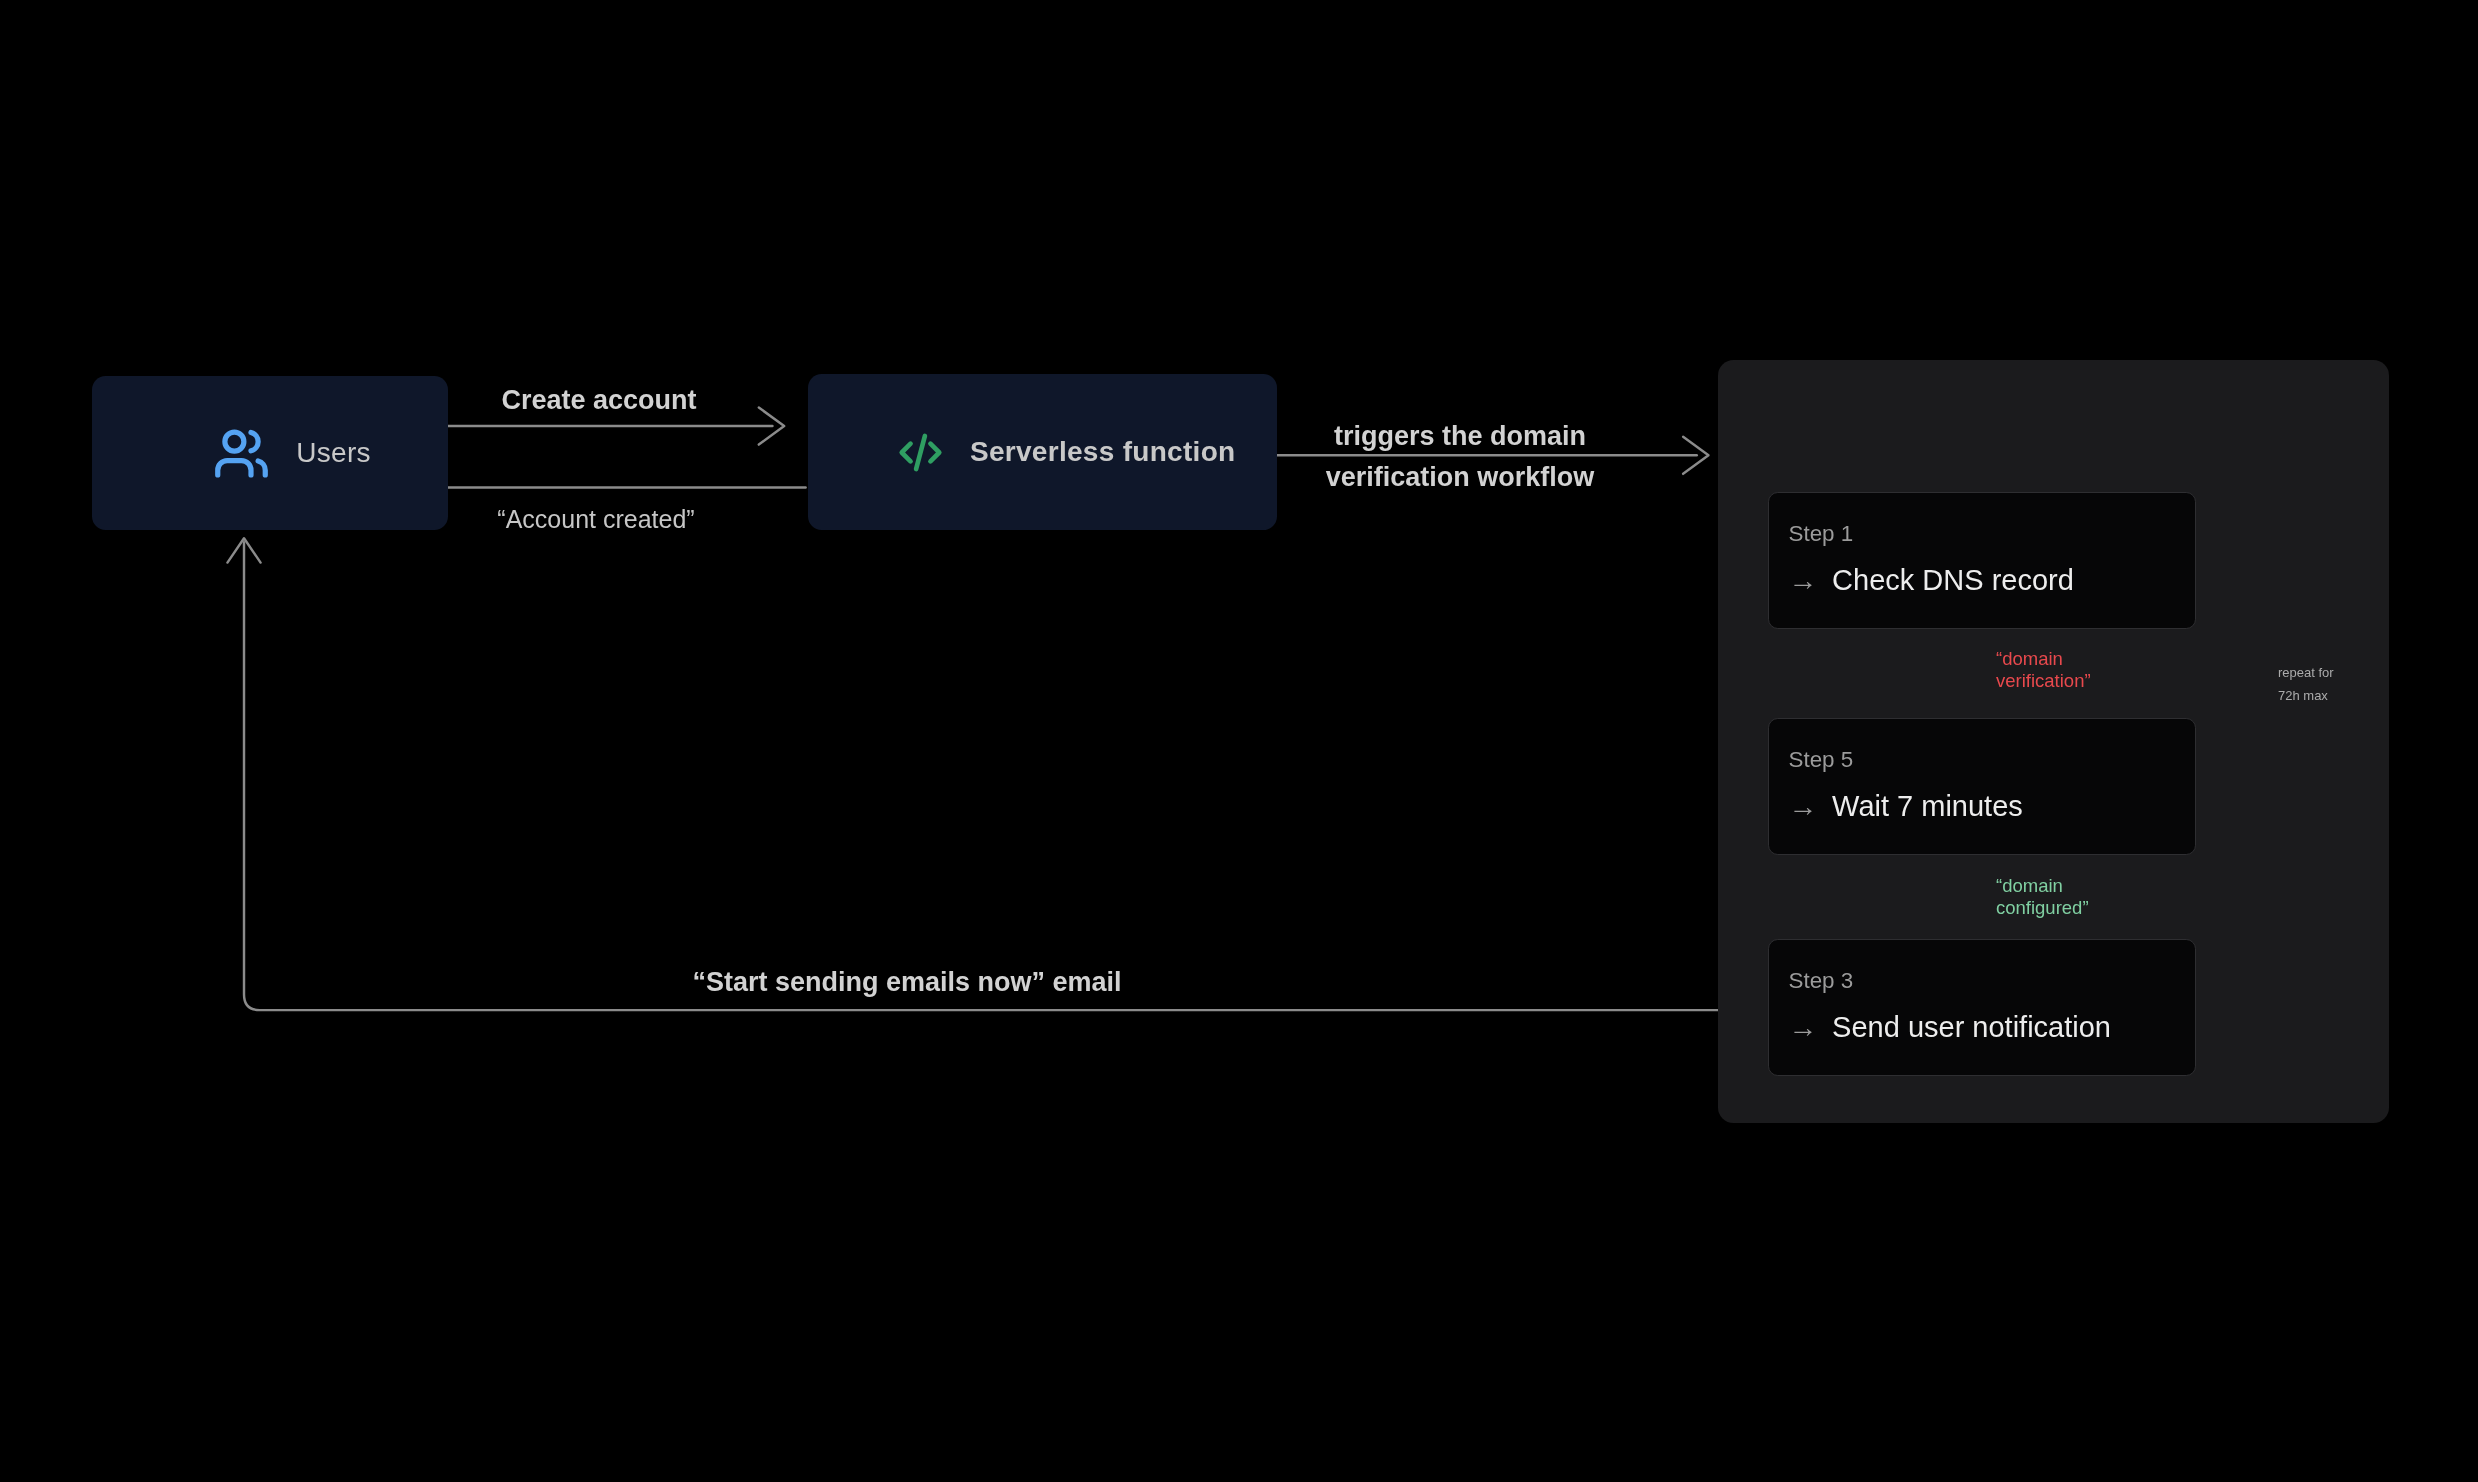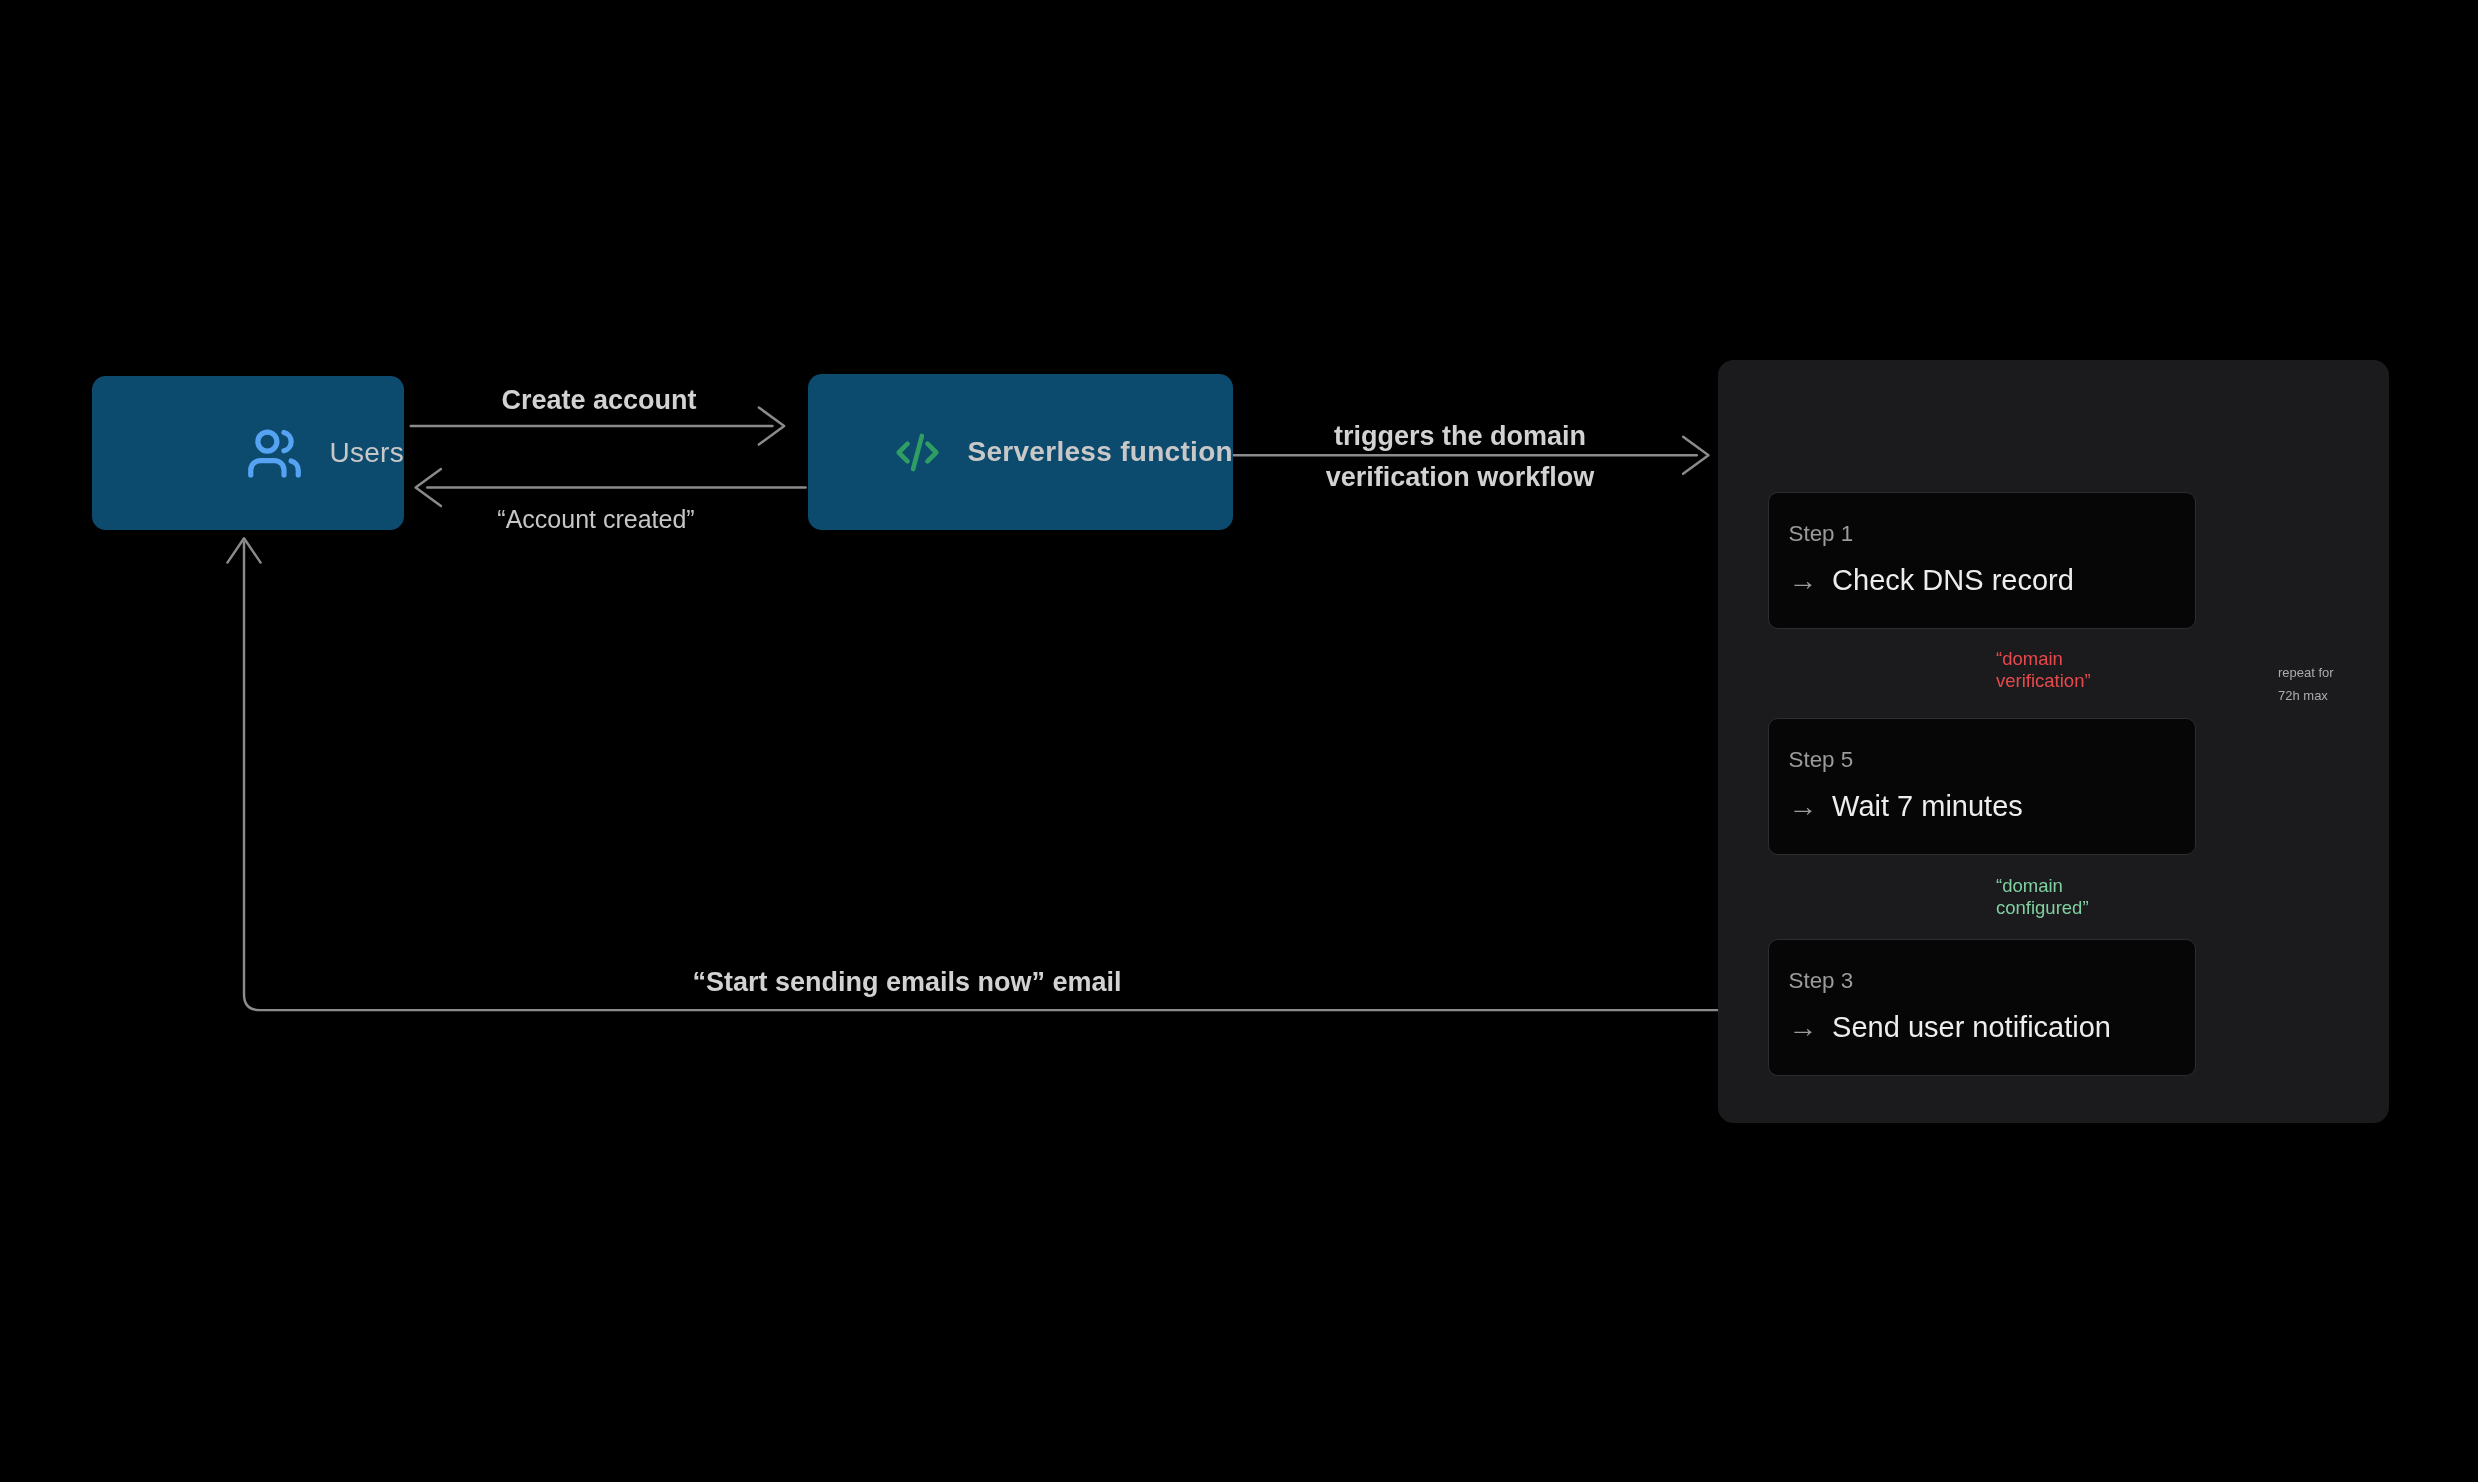--- a/index.html
+++ b/index.html
@@ -17,25 +17,26 @@
   }
   svg.connector-layer {
     position: absolute;
     left: 0; top: 0;
     width: 2478px;
     height: 1482px;
     pointer-events: none;
   }
   .node {
     position: absolute;
-    background: #0c4a6e;
+    background: #0f172a;
     border-radius: 13.7px;
     display: flex;
     align-items: center;
-    justify-content: flex-end;
+    justify-content: center;
+    padding-left: 44px;
   }
   .node .node-label {
     color: #c8c8c8;
     font-size: 28px;
     letter-spacing: 0.3px;
     white-space: nowrap;
   }
   #users-node    { left: 92px;  top: 376px; width: 312px; height: 154px; gap: 26px; }
   #serverless-node { left: 808px; top: 374px; width: 425px; height: 156px; gap: 23.4px; font-weight: bold; }
 

